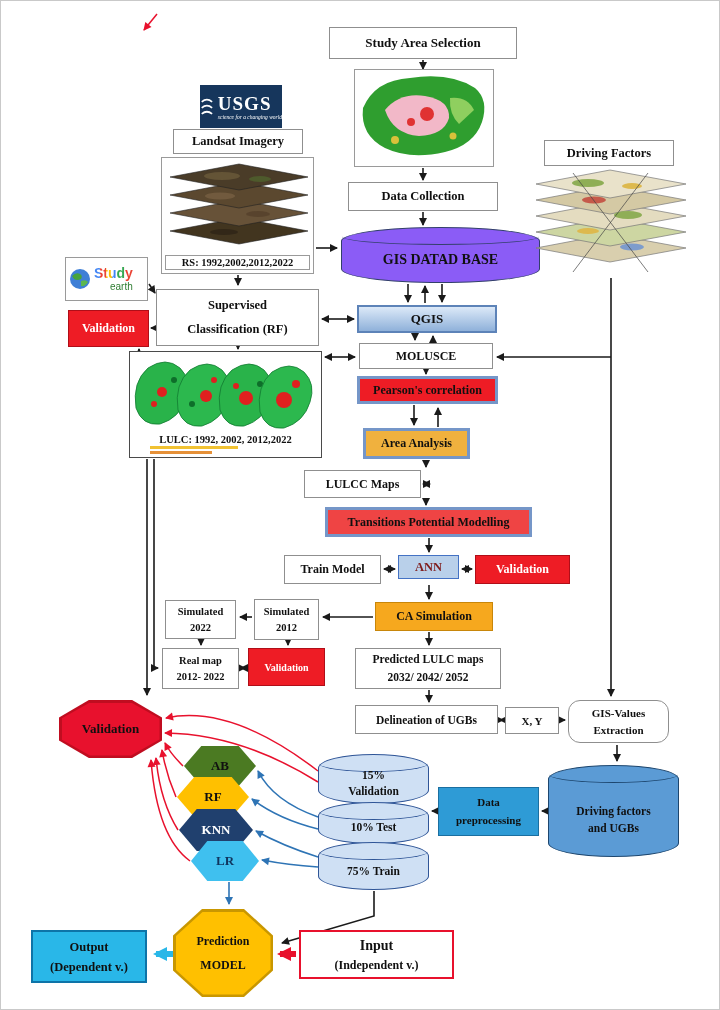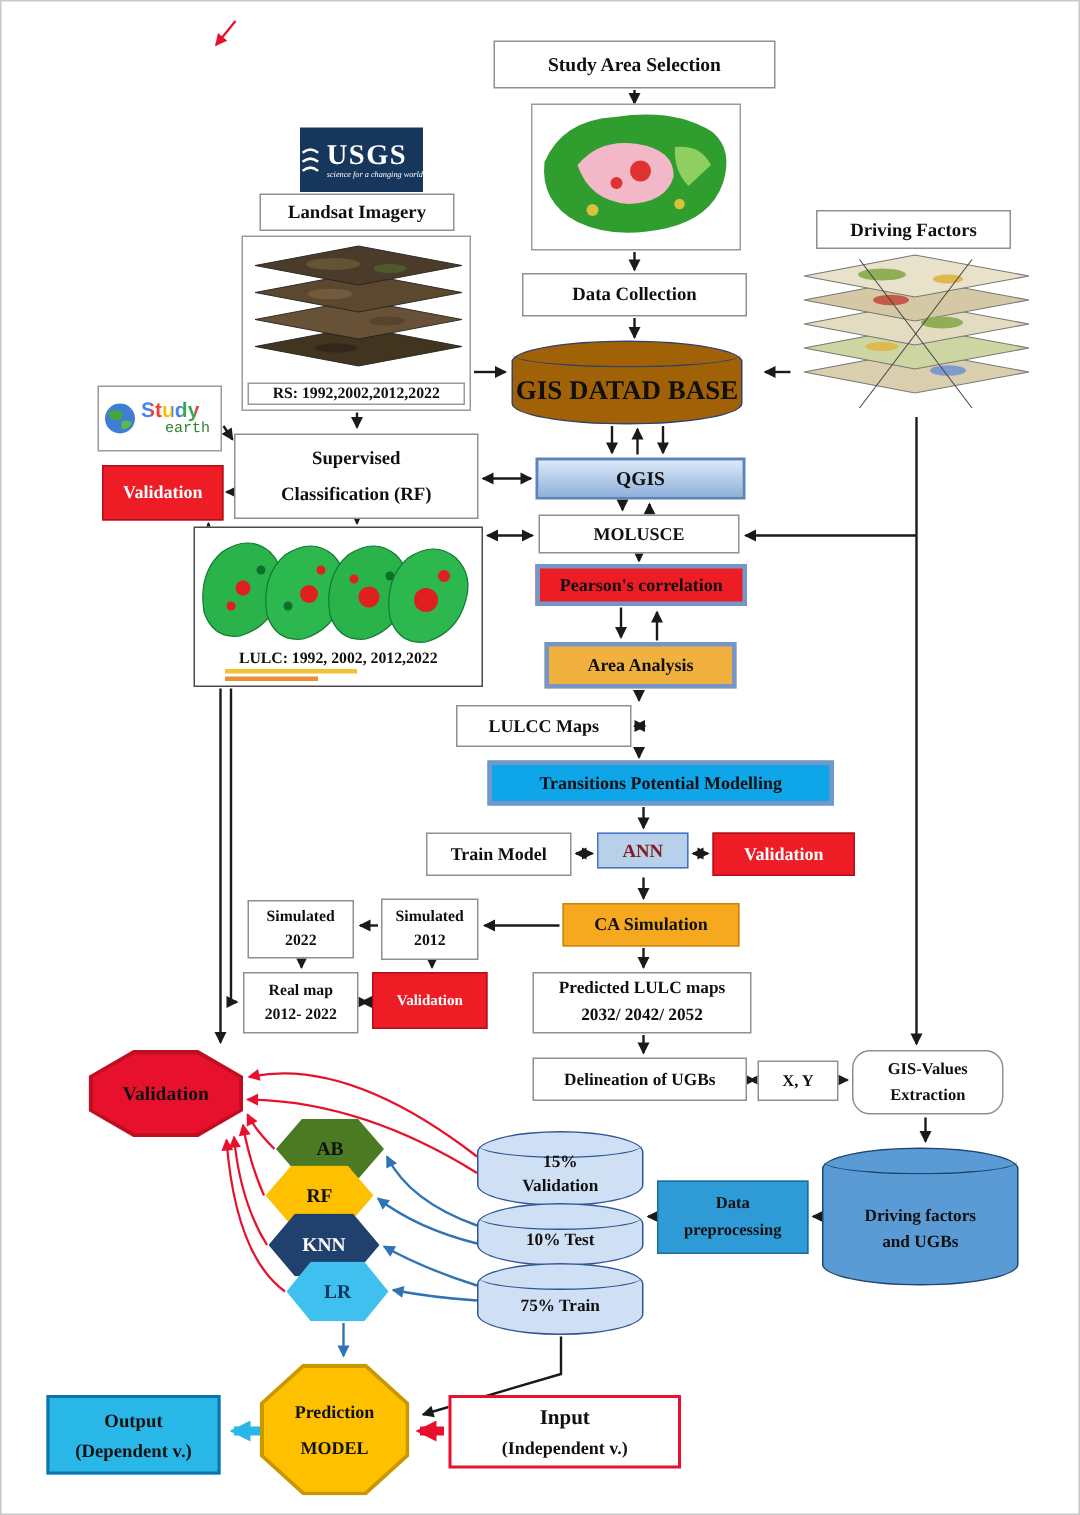--- a/index.html
+++ b/index.html
@@ -26,21 +26,21 @@
                clip-path:polygon(29% 0,71% 0,100% 30%,100% 70%,71% 100%,29% 100%,0 70%,0 30%); }
   .usgs { background:#16365c; display:flex; align-items:center; justify-content:center; gap:4px; color:#fff; }
   .usgs-txt { display:flex; flex-direction:column; align-items:flex-start; }
   .usgs-name { font-weight:bold; font-size:19px; letter-spacing:1px; line-height:1; }
   .usgs-tag { font-size:5.5px; font-style:italic; margin-top:1px; white-space:nowrap; }
   .google { background:#fff; border:1px solid #9a9a9a; display:flex; align-items:center; gap:3px; padding:2px 3px; }
   .gcol { display:flex; flex-direction:column; line-height:1.1; }
   .gword { font-family:"Liberation Sans", sans-serif; font-weight:bold; font-size:14px;
            background:linear-gradient(90deg,#4285f4 0 15%,#ea4335 15% 31%,#fbbc05 31% 45%,#4285f4 45% 60%,#34a853 60% 78%,#ea4335 78% 100%);
            -webkit-background-clip:text; background-clip:text; color:transparent; }
-  .earthword { font-family:Liberation Mono, monospace; font-size:10px; color:#2f7d32; margin-left:16px; }
+  .earthword { font-family:Liberation Sans, sans-serif; font-size:10px; color:#2f7d32; margin-left:16px; }
   .strip { position:absolute; left:3px; right:3px; bottom:3px; background:#fff; border:1px solid #9a9a9a;
            font-size:10.5px; font-weight:bold; text-align:center; padding:1px 0; }
   .lulcbox { border:1.5px solid #4a4a4a; background:#fff; }
   .lulc-label { position:absolute; left:0; right:0; bottom:12px; text-align:center; font-size:10.5px; font-weight:bold; }
   .legend1 { position:absolute; left:20px; bottom:8px; width:88px; height:3px; background:#f1c232; }
   .legend2 { position:absolute; left:20px; bottom:3px; width:62px; height:3px; background:#e69138; }
   .ab  { stroke:#1a1a1a; stroke-width:1.6; fill:none; }
   .ar  { stroke:#e8112d; stroke-width:1.5; fill:none; }
   .abl { stroke:#2e74b5; stroke-width:1.6; fill:none; }
   .thick-r { stroke:#e8112d; stroke-width:6; fill:none; }
@@ -155,21 +155,21 @@
       <circle cx="56" cy="52" r="4" fill="#e03232"></circle>
       <circle cx="40" cy="70" r="4" fill="#d9c13a"></circle>
       <circle cx="98" cy="66" r="3.5" fill="#d9c13a"></circle>
     </svg>
   </div>
 
   <div class="box" style="left:347px;top:181px;width:150px;height:29px;font-size:12.5px">
     <span>Data Collection</span>
   </div>
 
-  <div class="cyl" style="left:340px;top:226px;width:154px;height:56px;font-size:18px;background:#a16207;--cb:#33406b;padding-top:10px">
+  <div class="cyl" style="left:340px;top:226px;width:199px;height:56px;font-size:14px;background:#8b5cf6;--cb:#33406b;padding-top:10px">
     <span>GIS DATAD BASE</span>
   </div>
 
   <div class="abs usgs" style="left:199px;top:84px;width:82px;height:43px">
     <svg width="16" height="26" viewBox="0 0 16 26">
       <path d="M2,7 Q8,2 14,7 M2,14 Q8,9 14,14 M2,21 Q8,16 14,21" stroke="#fff" stroke-width="2" fill="none"></path>
     </svg>
     <div class="usgs-txt">
       <span class="usgs-name">USGS</span>
       <span class="usgs-tag">science for a changing world</span>
@@ -286,30 +286,30 @@
   </div>
 
   <div class="box" style="left:356px;top:375px;width:141px;height:28px;font-size:12px;background:#ee1c25;border:3px solid #7596c8">
     <span>Pearson's correlation</span>
   </div>
 
   <div class="box" style="left:358px;top:342px;width:134px;height:26px;font-size:12px">
     <span>MOLUSCE</span>
   </div>
 
-  <div class="box" style="left:362px;top:427px;width:128px;height:31px;font-size:12px;background:#f0b13e;border:3px solid #7596c8">
+  <div class="box" style="left:362px;top:427px;width:107px;height:31px;font-size:12px;background:#f0b13e;border:3px solid #7596c8">
     <span>Area Analysis</span>
   </div>
 
   <div class="box" style="left:303px;top:469px;width:117px;height:28px;font-size:12px">
     <span>LULCC Maps</span>
   </div>
 
 
-  <div class="box" style="left:324px;top:506px;width:231px;height:30px;font-size:12px;background:#0ea5e9;border:3px solid #7596c8">
+  <div class="box" style="left:324px;top:506px;width:207px;height:30px;font-size:12px;background:#ef4444;border:3px solid #7596c8">
     <span>Transitions Potential Modelling</span>
   </div>
 
   <div class="box" style="left:283px;top:554px;width:97px;height:29px;font-size:12px">
     <span>Train Model</span>
   </div>
 
   <div class="box" style="left:397px;top:554px;width:61px;height:24px;font-size:12.5px;background:#b9d0ea;border:1.6px solid #4472c4;color:#7f1d1d">
     <span>ANN</span>
   </div>

